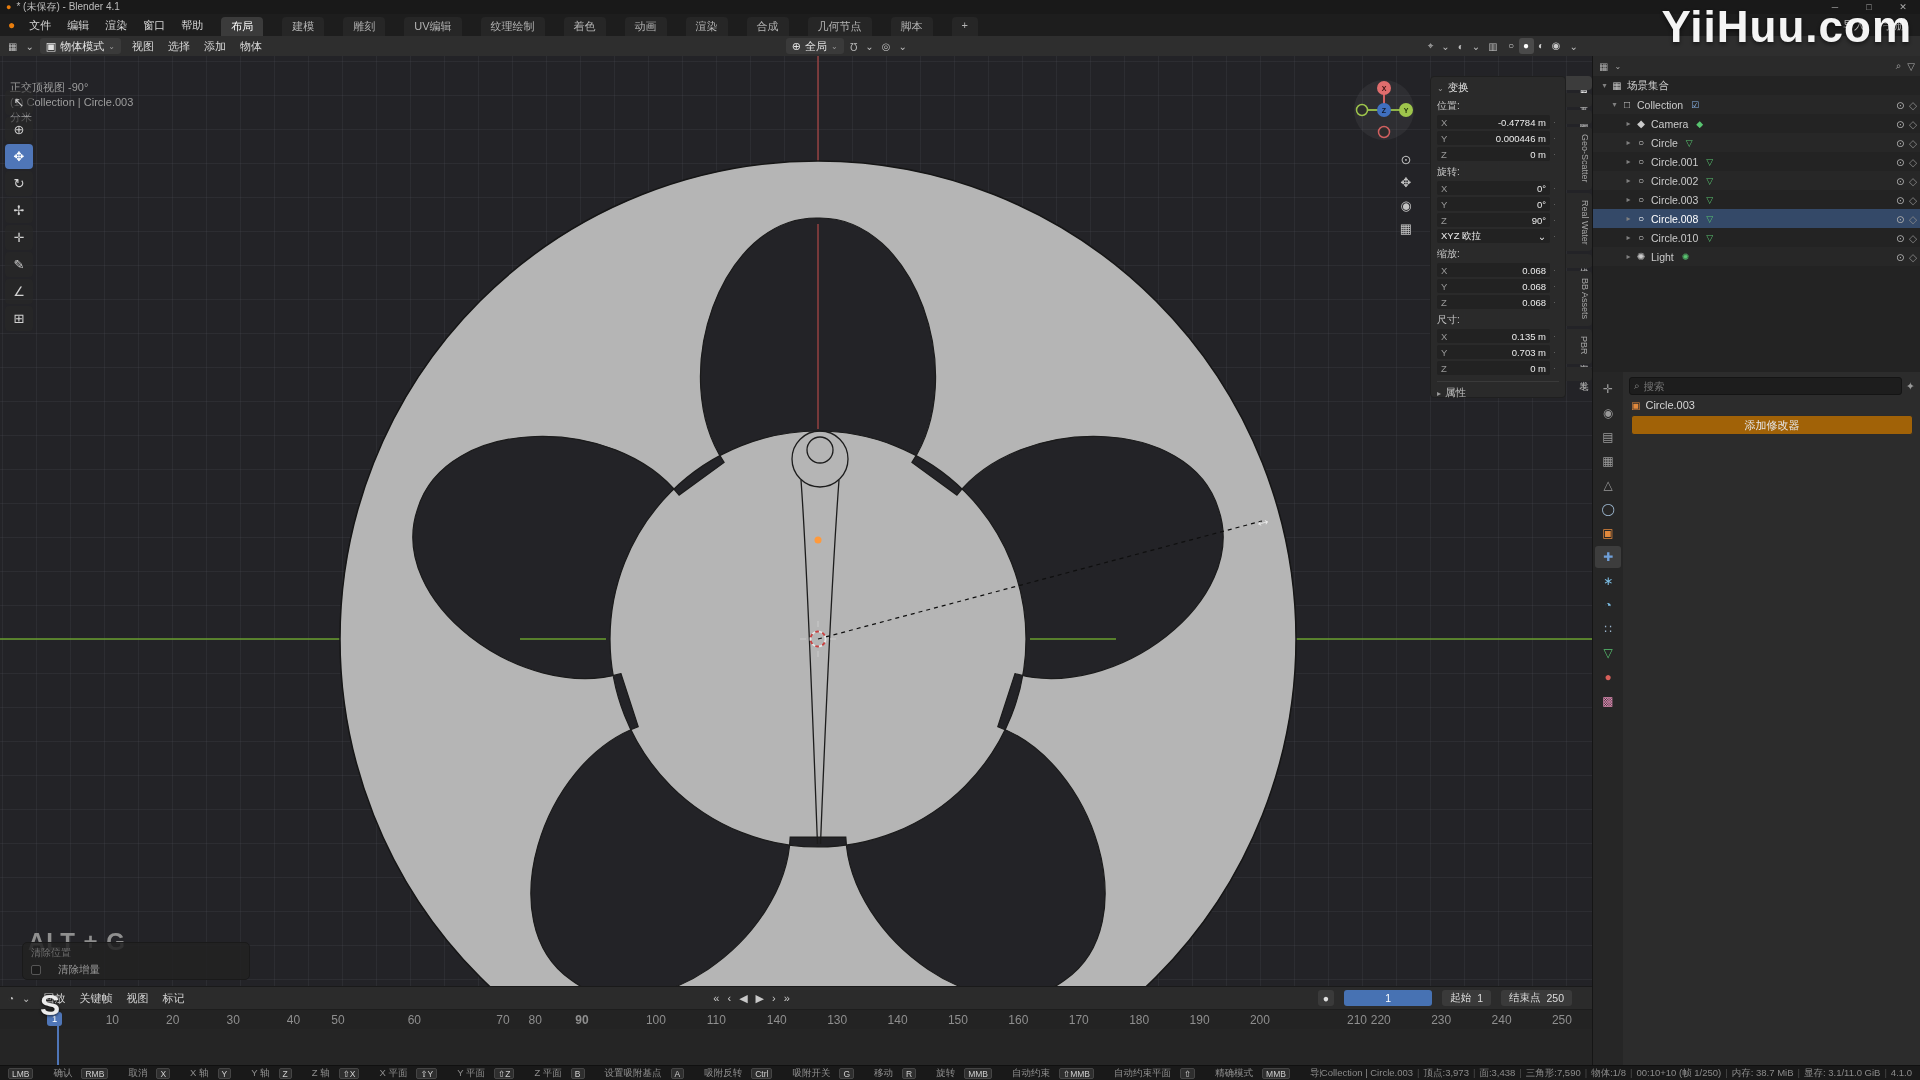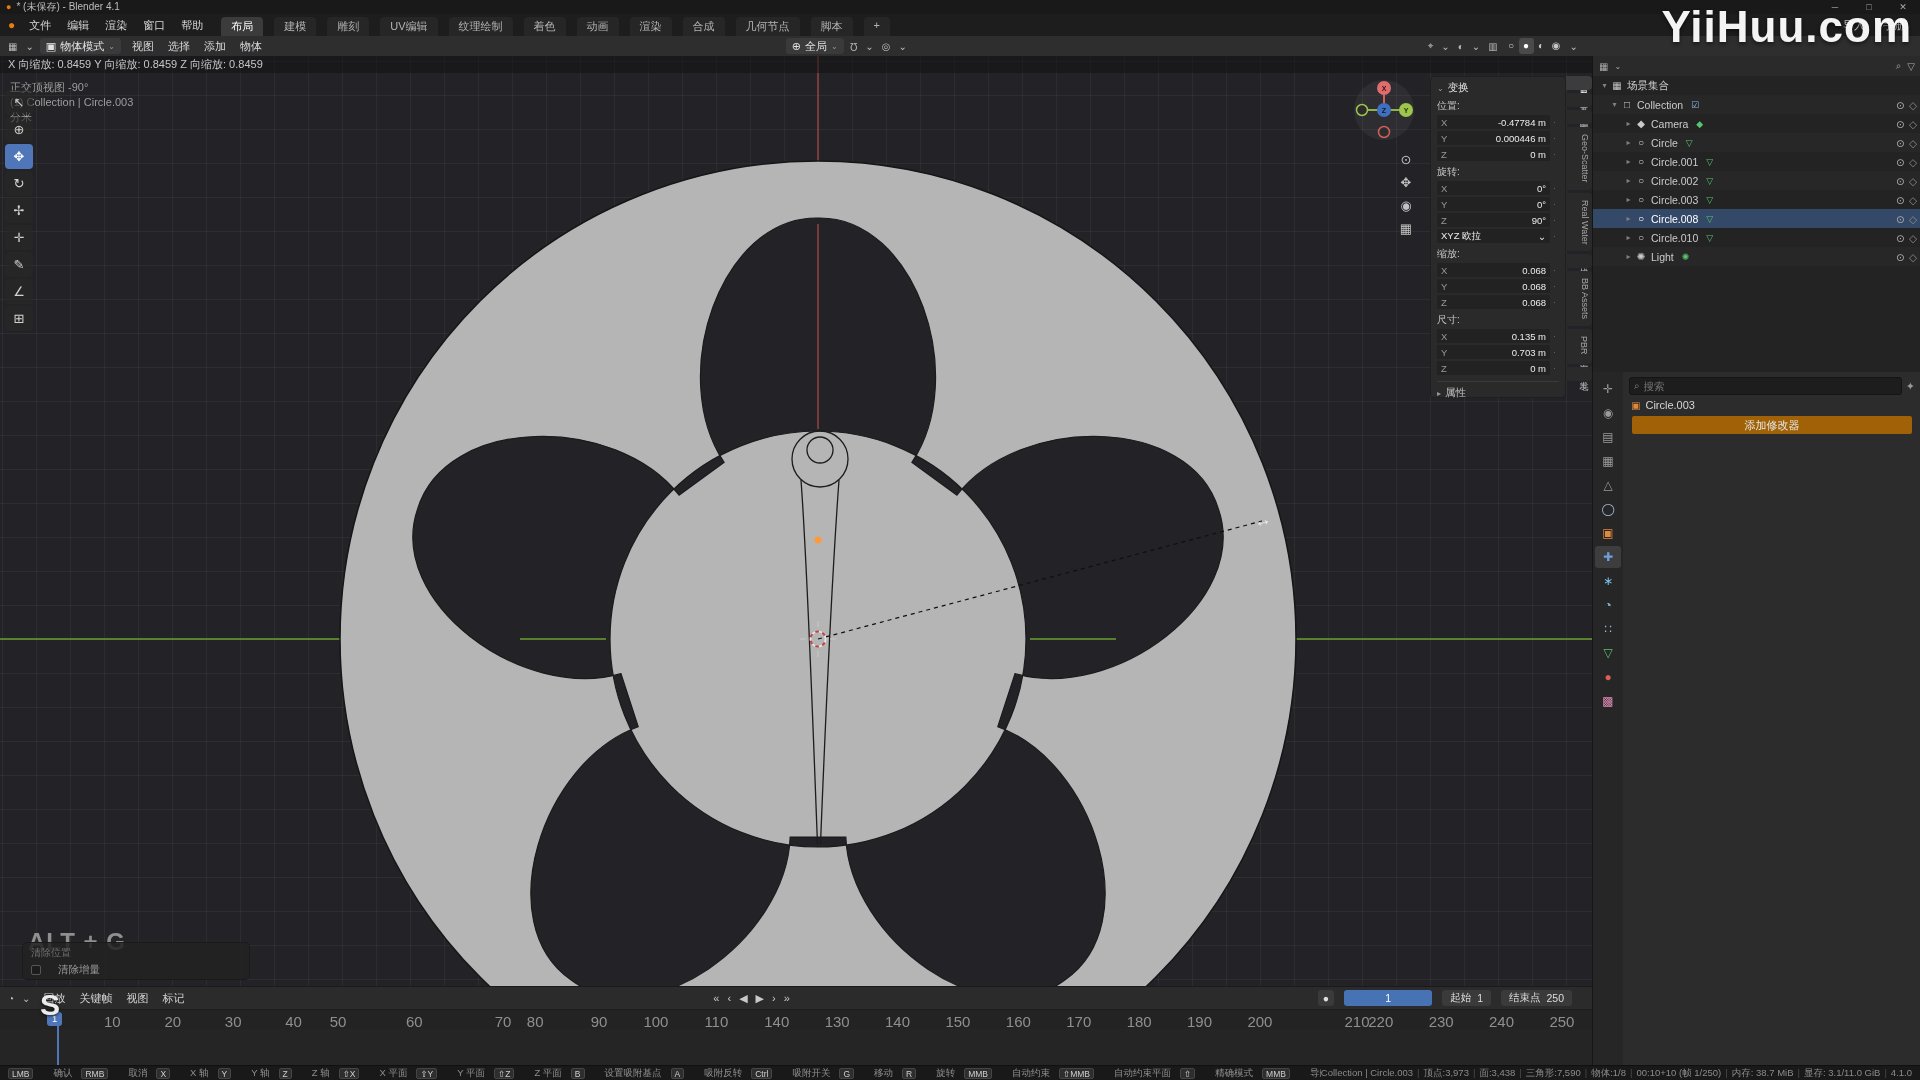--- a/index.html
+++ b/index.html
@@ -11,21 +11,21 @@
 .sp{flex:1}
 
 #titlebar{left:0;top:0;width:1920px;height:14px;background:#191919;font-size:10px;color:#bdbdbd;padding-left:6px}
 #titlebar .logo{color:#e87d0d;font-size:9px;margin-right:5px}
 .winbtn{width:34px;text-align:center;font-size:9px;color:#aaa;height:14px;line-height:14px}
 
 #menubar{left:0;top:14px;width:1920px;height:22px;background:#1d1d1d;padding:0 6px}
 #menubar .logo{color:#e87d0d;font-size:12px;margin:0 6px 0 2px}
 .mb-item{padding:0 8px;color:#d6d6d6;height:22px;line-height:22px}
 #mb-tabs{margin-left:10px;height:22px;align-items:flex-end;display:flex}
-.ws-tab{padding:2px 10px;margin-right:11px;color:#b4b4b4;border-radius:4px 4px 0 0;background:#262626;height:19px}
+.ws-tab{padding:2px 10px;margin-right:19px;color:#b4b4b4;border-radius:4px 4px 0 0;background:#262626;height:19px}
 .ws-tab.active{background:#3b3b3b;color:#fff}
 .mb-right{color:#c9c9c9;padding:0 9px}
 
 #toolhdr{left:0;top:36px;width:1920px;height:20px;background:#2e2e2e;padding:0 6px;gap:4px}
 .hic{color:#bdbdbd;font-size:10px;padding:0 2px}
 .dd{background:#3a3a3a;border-radius:3px;height:16px;display:flex;align-items:center;padding:0 6px;gap:4px;color:#e2e2e2}
 .dd .car{font-size:8px;color:#999}
 .th-menu{padding:0 7px;color:#d8d8d8}
 .shade{width:15px;text-align:center;color:#c9c9c9;font-size:10px;height:16px;line-height:16px}
 .shade.active{background:#4a4a4a;border-radius:3px;color:#fff}
@@ -89,21 +89,21 @@
 #pr-crumb{display:flex;align-items:center;gap:5px;margin:4px 8px;color:#d5d5d5;font-size:11px}
 #add-mod{margin:1px 8px;height:20px;background:#a16207;border:1px solid #2b2b2b;border-radius:3px;color:#e5e5e5;font-size:11px;display:flex;align-items:center;justify-content:center}
 
 #timeline{left:0;top:930px;width:1592px;height:79px;background:#2b2b2b;border-top:1px solid #1a1a1a}
 #tl-hdr{height:22px;padding:0 6px;gap:4px}
 .tl-menu{padding:0 7px;color:#d4d4d4}
 .tl-btn{color:#c9c9c9;font-size:11px;padding:0 4px}
 .chip{background:#3a3a3a;border-radius:3px;height:16px;display:flex;align-items:center;padding:0 8px;gap:6px;color:#dedede;font-size:10.5px;margin-left:6px}
 #tl-frame{background:#4772b3;color:#fff;width:88px;justify-content:center}
 #tl-ruler{position:relative;height:20px;background:#232323;border-top:1px solid #1d1d1d}
-.tick{position:absolute;top:3px;width:26px;margin-left:-13px;text-align:center;color:#8f8f8f;font-size:15px}
+.tick{position:absolute;top:3px;width:26px;margin-left:-13px;text-align:center;color:#8f8f8f;font-size:12px}
 #tl-track{position:relative;height:36px;background:#252525}
 #playline{position:absolute;left:57px;top:22px;width:2px;height:57px;background:#4f76b8}
 #playhead{position:absolute;left:47px;top:2px;height:14px;background:#4f76b8;border-radius:3px;color:#fff;font-size:9.5px;line-height:14px;padding:0 5px}
 
 #statusbar{left:0;top:1065px;width:1920px;height:15px;background:#191919;border-top:1px solid #101010;padding:0 8px;overflow:hidden;white-space:nowrap}
 .hint{display:inline-flex;align-items:center;gap:20px;margin-right:9px}
 .kcap{background:#2e2e2e;border:1px solid #454545;border-radius:2px;font-size:8.5px;padding:0 3px;height:11px;line-height:10px;color:#cfcfcf}
 .hlabel{color:#8f8f8f;font-size:9.5px}
 .info{color:#8b8b8b;font-size:9.5px}
 .isep{color:#4a4a4a;margin:0 4px;font-size:9.5px}
@@ -221,21 +221,20 @@
       <g>
         <circle cx="818" cy="583" r="7.5" fill="none" stroke="#e6e6e6" stroke-width="1.8" stroke-dasharray="3.6 3.6"></circle>
         <circle cx="818" cy="583" r="7.5" fill="none" stroke="#c84040" stroke-width="1.8" stroke-dasharray="3.6 3.6" stroke-dashoffset="3.6"></circle>
         <line x1="806" y1="583" x2="800" y2="583" stroke="#c9c9c9" stroke-width="1"></line>
         <line x1="830" y1="583" x2="836" y2="583" stroke="#c9c9c9" stroke-width="1"></line>
         <line x1="818" y1="571" x2="818" y2="565" stroke="#c9c9c9" stroke-width="1"></line>
         <line x1="818" y1="595" x2="818" y2="601" stroke="#c9c9c9" stroke-width="1"></line>
       </g>
     </svg>
 
-    <div id="vp-readout" class="abs">X 向缩放: 0.8459   Y 向缩放: 0.8459   Z 向缩放: 0.8459</div>
     <div id="vp-overlay" class="abs">
       <div>正交顶视图  -90°</div>
       <div>(1) Collection | Circle.003</div>
       <div>分米</div>
     </div>
 
     <div id="toolcol" class="abs">
         <div class="tool">↖</div>
         <div class="tool">⊕</div>
         <div class="tool active">✥</div>
@@ -431,21 +430,21 @@
     <div id="tl-ruler">
       <span id="playhead">1</span>
     <span class="tick" style="left: 112.36px;">10</span>
         <span class="tick" style="left: 172.76px;">20</span>
         <span class="tick" style="left: 233.16px;">30</span>
         <span class="tick" style="left: 293.56px;">40</span>
         <span class="tick" style="left: 338px;">50</span>
         <span class="tick" style="left: 414.36px;">60</span>
         <span class="tick" style="left: 503px;">70</span>
         <span class="tick" style="left: 535.16px;">80</span>
-        <span class="tick" style="left: 599px;">90</span>
+        <span class="tick" style="left: 582px; font-weight: bold;">90</span>
         <span class="tick" style="left: 655.96px;">100</span>
         <span class="tick" style="left: 716.36px;">110</span>
         <span class="tick" style="left: 776.76px;">140</span>
         <span class="tick" style="left: 837.16px;">130</span>
         <span class="tick" style="left: 897.56px;">140</span>
         <span class="tick" style="left: 957.96px;">150</span>
         <span class="tick" style="left: 1018.36px;">160</span>
         <span class="tick" style="left: 1078.76px;">170</span>
         <span class="tick" style="left: 1139.16px;">180</span>
         <span class="tick" style="left: 1199.56px;">190</span>

